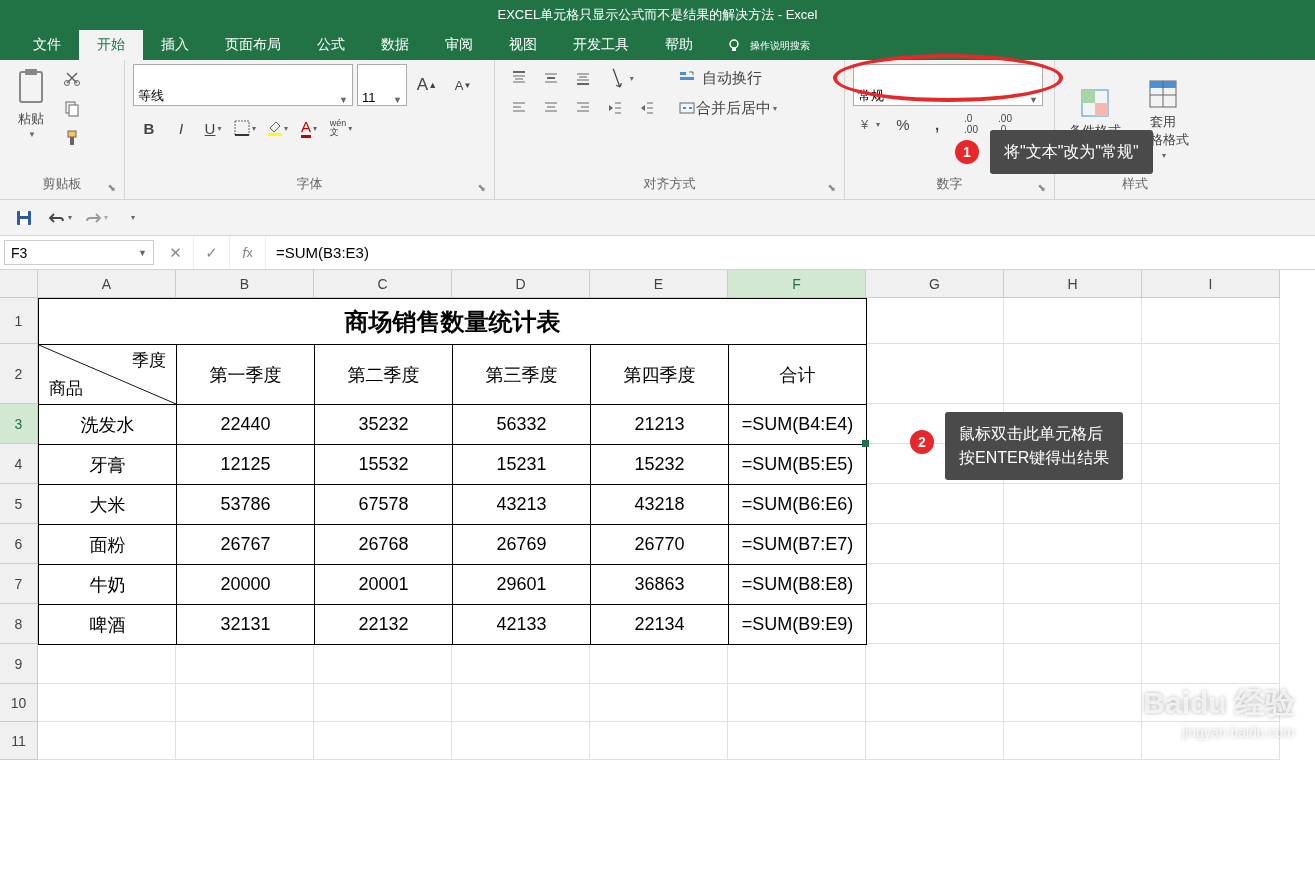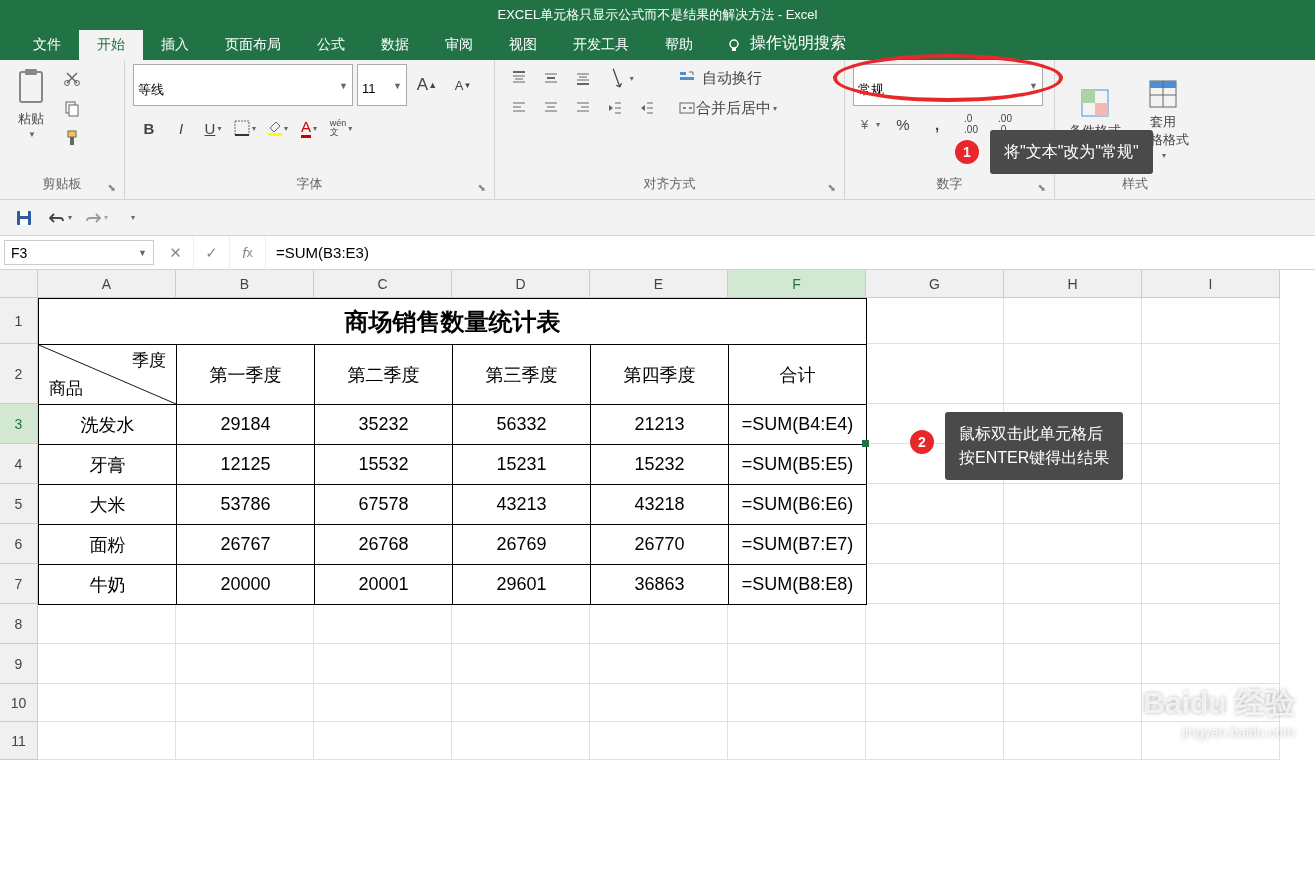--- a/index.html
+++ b/index.html
@@ -3,32 +3,32 @@
 <meta charset="utf-8">
 <style>
 * { box-sizing: border-box; margin: 0; padding: 0; }
 body { font-family: "Microsoft YaHei", sans-serif; background: #fff; user-select: none; overflow: hidden; }
 
 .titlebar { background: #217346; color: #fff; height: 30px; display: flex; align-items: center; justify-content: center; font-size: 13px; position: relative; }
 
 .tabs { background: #217346; display: flex; align-items: flex-end; height: 30px; padding-left: 15px; gap: 0; }
 .tab { color: #fff; padding: 6px 18px; font-size: 14px; cursor: pointer; }
 .tab.active { background: #f3f3f3; color: #217346; }
-.tell-me { display: flex; align-items: flex-end; gap: 8px; color: #fff; padding: 6px 15px; font-size: 16px; }
+.tell-me { display: flex; align-items: center; gap: 8px; color: #fff; padding: 6px 15px; font-size: 10px; }
 .bulb-icon { width: 16px; height: 16px; }
 
 .ribbon { background: #f3f3f3; border-bottom: 1px solid #d4d4d4; display: flex; height: 140px; }
 .ribbon-group { border-right: 1px solid #d4d4d4; padding: 4px 8px 4px 8px; display: flex; flex-direction: column; justify-content: space-between; }
 .ribbon-group-label { text-align: center; font-size: 13px; color: #666; padding: 2px 0; position: relative; }
 .ribbon-group-label .dialog-launcher { position: absolute; right: 0; bottom: 2px; font-size: 10px; color: #888; cursor: pointer; }
 .ribbon-content { display: flex; gap: 4px; flex: 1; }
 
 .big-btn { display: flex; flex-direction: column; align-items: center; justify-content: center; gap: 2px; padding: 4px 6px; cursor: pointer; font-size: 13px; color: #444; }
 .small-btn { width: 28px; height: 28px; display: flex; align-items: center; justify-content: center; cursor: pointer; color: #444; font-size: 14px; }
-.combo { border: 1px solid #ababab; background: #fff; display: flex; align-items: flex-start; padding: 16px 4px; font-size: 13px; height: 42px; }
+.combo { border: 1px solid #ababab; background: #fff; display: flex; align-items: flex-end; padding: 0 4px; font-size: 13px; height: 42px; }
 .combo .arrow { margin-left: auto; font-size: 9px; color: #666; }
 
 .clipboard-group .ribbon-content { align-items: flex-start; }
 .paste-col { display: flex; flex-direction: column; align-items: center; }
 .clip-side { display: flex; flex-direction: column; gap: 2px; }
 
 .font-row { display: flex; gap: 4px; align-items: center; margin-bottom: 4px; }
 .font-btn-row { display: flex; gap: 0; }
 .font-btn { width: 32px; height: 28px; display: flex; align-items: center; justify-content: center; cursor: pointer; font-size: 15px; color: #444; border: 1px solid transparent; }
 .split-arrow { font-size: 8px; margin-left: 2px; color: #666; }
@@ -555,21 +555,21 @@
                   <span class="diag-bot">商品</span>
                 </td>
                 <td class="hdr" style="width:138px">第一季度</td>
                 <td class="hdr" style="width:138px">第二季度</td>
                 <td class="hdr" style="width:138px">第三季度</td>
                 <td class="hdr" style="width:138px">第四季度</td>
                 <td class="hdr" style="width:138px">合计</td>
               </tr>
               <tr>
                 <td style="height:40px">洗发水</td>
-                <td>29184</td>
+                <td>22440</td>
                 <td>35232</td>
                 <td>56332</td>
                 <td>21213</td>
                 <td>=SUM(B4:E4)</td>
               </tr>
               <tr>
                 <td style="height:40px">牙膏</td>
                 <td>12125</td>
                 <td>15532</td>
                 <td>15231</td>
@@ -593,20 +593,28 @@
                 <td>=SUM(B7:E7)</td>
               </tr>
               <tr>
                 <td style="height:40px">牛奶</td>
                 <td>20000</td>
                 <td>20001</td>
                 <td>29601</td>
                 <td>36863</td>
                 <td>=SUM(B8:E8)</td>
               </tr>
+              <tr>
+                <td style="height:40px">啤酒</td>
+                <td>32131</td>
+                <td>22132</td>
+                <td>42133</td>
+                <td>22134</td>
+                <td>=SUM(B9:E9)</td>
+              </tr>
             </tbody>
           </table>
           <div class="fill-handle" style="left: 824px; top: 142px;"></div>
         </div>
   </div>
 </div>
 
 <div class="callout-num-standalone" style="top:160px;left:910px">2</div>
 <div class="callout" style="top:142px;left:945px;white-space:pre-line">
   <span>鼠标双击此单元格后

